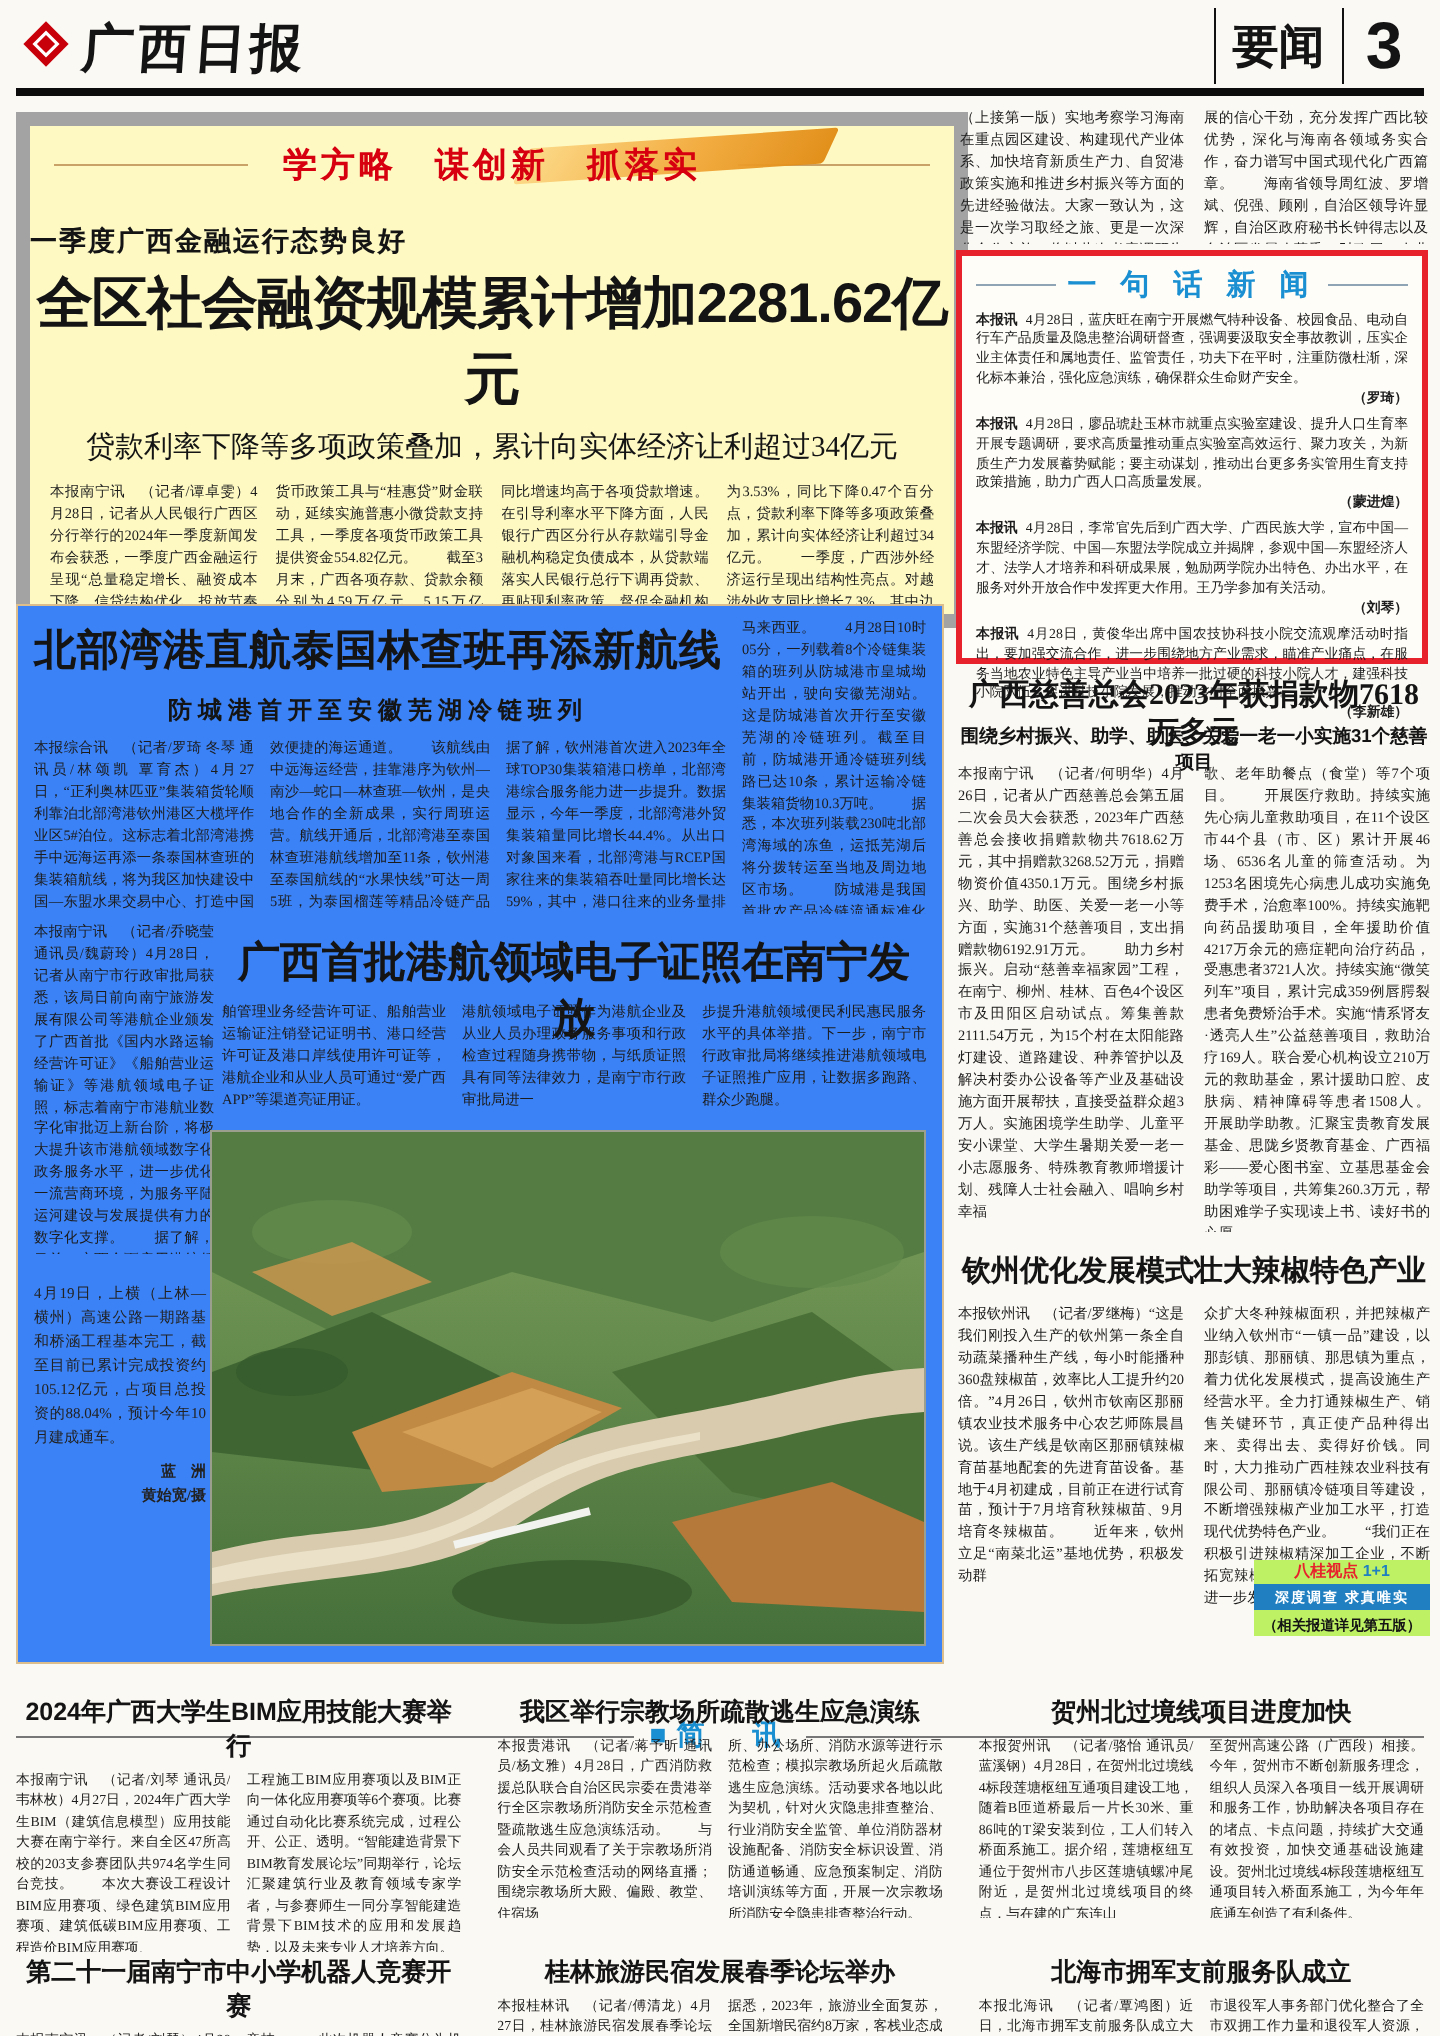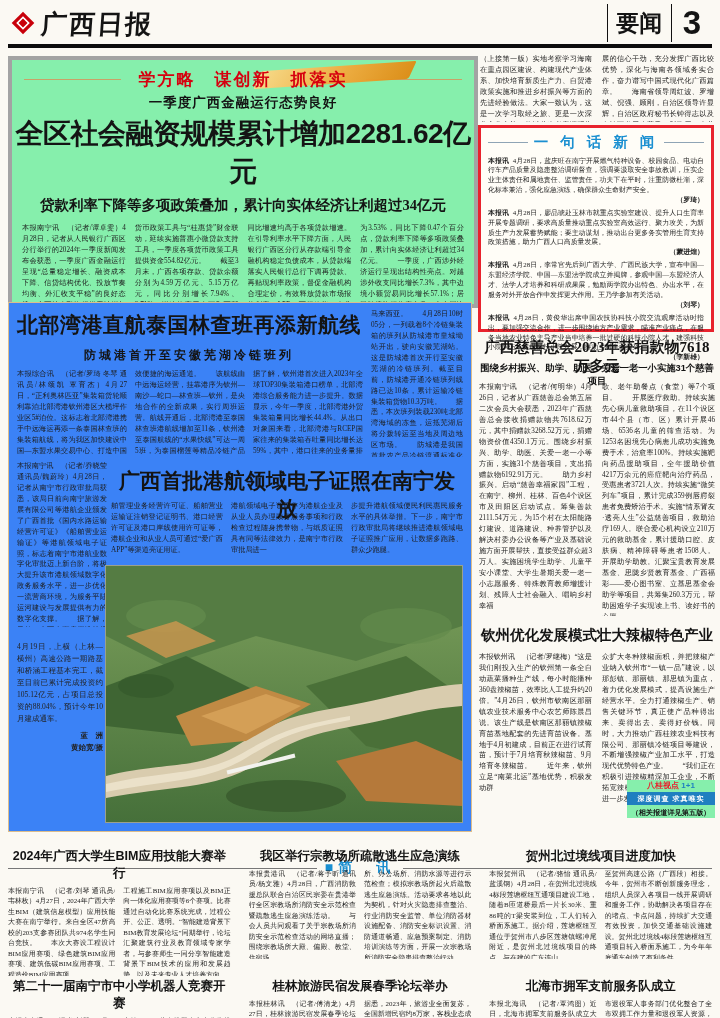--- a/index.html
+++ b/index.html
@@ -15,31 +15,31 @@
   .staffline{font-size:7.5px;color:#333;margin-top:4px;letter-spacing:.5px;}
   .pagebox{position:absolute;right:8px;top:4px;width:104px;height:38px;display:flex;align-items:stretch;
            border-left:1.5px solid #111;}
   .pagebox .sec{flex:1;display:flex;align-items:center;justify-content:center;font-size:23px;font-weight:900;}
   .pagebox .div{width:1.5px;background:#111;}
   .pagebox .num{width:40px;display:flex;align-items:center;justify-content:center;font-size:33px;font-weight:bold;}
   .toprule{position:absolute;left:8px;right:8px;top:44px;height:3.5px;background:#0c0c0c;}
   
   .col{font-size:7.2px;line-height:1.52;text-align:justify;overflow:hidden;color:#1c1c1c;}
   
-  .box1{position:absolute;left:8px;top:56px;width:462px;height:244px;border:4px solid #a3a3a3;background:#86efac;}
+  .box1{position:absolute;left:8px;top:56px;width:462px;height:244px;border:7px solid #a3a3a3;background:#fef9c3;}
   .slogan-row{display:flex;align-items:center;gap:8px;margin:8px 12px 0 12px;height:22px;}
   .slogan-row .line{flex:1;border-top:1px solid #c9a268;}
   .slogan-wrap{position:relative;padding:0 10px;}
   .ribbon{position:absolute;right:-52px;top:-2px;width:150px;height:18px;
           background:linear-gradient(100deg,#fcd987,#f2a93b 55%,#e08a12);
           transform:skewX(-28deg) rotate(-4deg);border-radius:2px;opacity:.95;}
   .slogan-text{position:relative;font-size:17px;font-weight:900;color:#d6000f;letter-spacing:2px;}
-  .kicker{text-align:center;font-size:13.5px;font-weight:bold;margin-top:4px;letter-spacing:1px;}
+  .kicker{text-align:left;font-size:13.5px;font-weight:bold;margin-top:19px;letter-spacing:1px;}
   .headline1{text-align:center;font-size:28px;font-weight:900;margin-top:3px;letter-spacing:-.5px;}
-  .subhead1{text-align:center;font-size:14.5px;font-weight:bold;margin-top:5px;}
+  .subhead1{text-align:center;font-size:14.5px;font-weight:normal;margin-top:5px;}
   .body4{display:flex;gap:9px;margin:8px 10px 0 10px;height:116px;}
   .body4 .col{flex:1;}
   
   .box2{position:absolute;left:8px;top:302px;width:462px;height:528px;border:1px solid #dcbd8c;background:#3b82f6;}
   .port-head{position:absolute;left:6px;top:8px;width:348px;text-align:center;font-size:21px;font-weight:900;letter-spacing:.5px;}
   .port-sub{position:absolute;left:6px;top:44px;width:348px;text-align:center;font-size:12px;font-weight:bold;letter-spacing:3px;}
   .port-body{position:absolute;left:8px;top:66px;width:346px;height:86px;display:flex;gap:8px;}
   .port-body .col{flex:1;}
   .port-c4{position:absolute;left:362px;top:6px;width:92px;height:148px;}
   .ecert-c1{position:absolute;left:8px;top:158px;width:90px;height:166px;}
@@ -60,21 +60,21 @@
   .oln-item{font-size:6.9px;line-height:1.42;text-align:justify;margin-top:3.5px;color:#1c1c1c;}
   .oln-item .lead{font-weight:bold;margin-right:4px;}
   .oln-item .by{display:block;text-align:right;font-weight:bold;}
   .charity-head{position:absolute;left:478px;top:338px;width:238px;text-align:center;font-size:15px;font-weight:900;}
   .charity-sub{position:absolute;left:478px;top:362px;width:238px;text-align:center;font-size:9.3px;font-weight:bold;}
   .charity-body{position:absolute;left:479px;top:382px;width:236px;height:234px;display:flex;gap:10px;}
   .charity-body .col{flex:1;}
   .qin-head{position:absolute;left:478px;top:626px;width:238px;text-align:center;font-size:14.5px;font-weight:900;}
   .qin-body{position:absolute;left:479px;top:652px;width:236px;height:180px;display:flex;gap:10px;}
   .qin-body .col{flex:1;}
-  .qin-badge{position:absolute;left:627px;top:780px;width:88px;background:#86efac;text-align:center;}
+  .qin-badge{position:absolute;left:627px;top:780px;width:88px;background:#bef264;text-align:center;}
   .badge-top{font-size:8px;font-weight:900;}
   .badge-top .r{color:#e8222d;}
   .badge-top .b{color:#1f7fc0;}
   .badge-bar{margin-top:1px;background:#1f7fc0;color:#fff;font-size:7px;font-weight:bold;padding:1.5px 0;letter-spacing:1px;}
   .badge-note{margin-top:3px;font-size:7.2px;font-weight:bold;}
   
   .briefs-sep{position:absolute;left:8px;right:8px;top:828px;display:flex;align-items:center;gap:8px;margin-top:31px;}
   .briefs-sep .line{flex:1;border-top:1px solid #777;}
   .briefs-title{font-size:14px;font-weight:900;color:#1a8fd1;letter-spacing:5px;}
   .briefs-grid{position:absolute;left:8px;top:848px;width:704px;height:170px;overflow:hidden;

